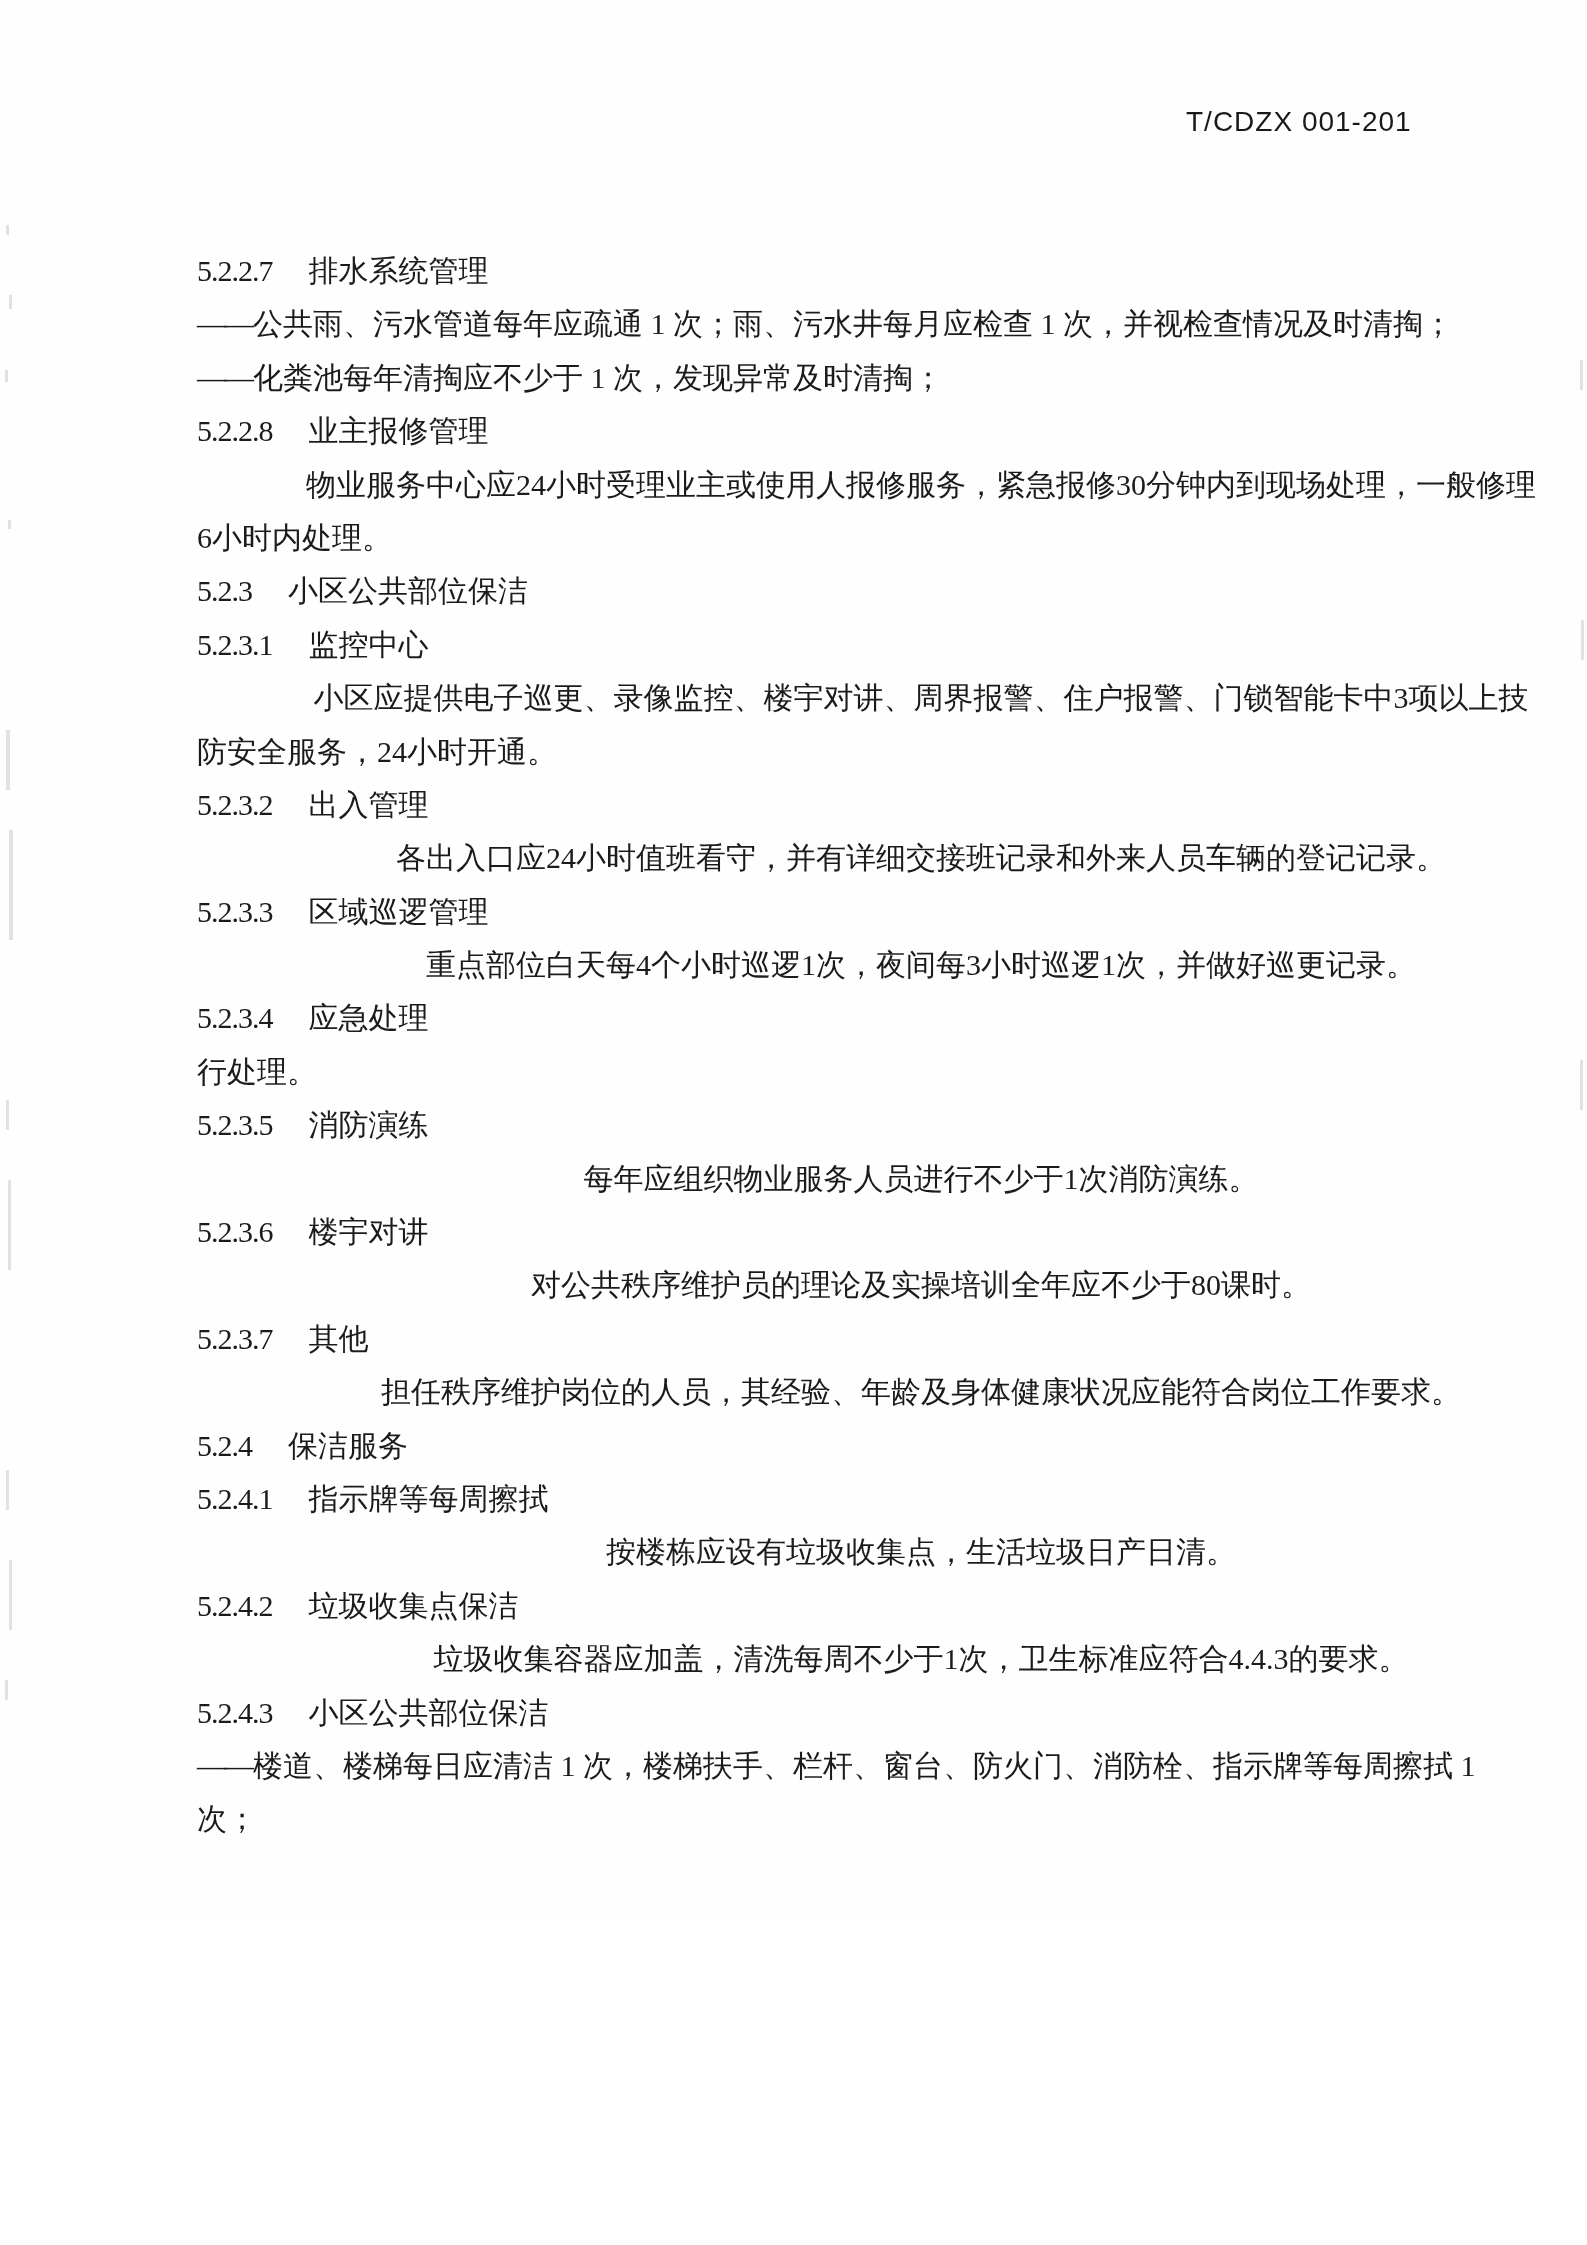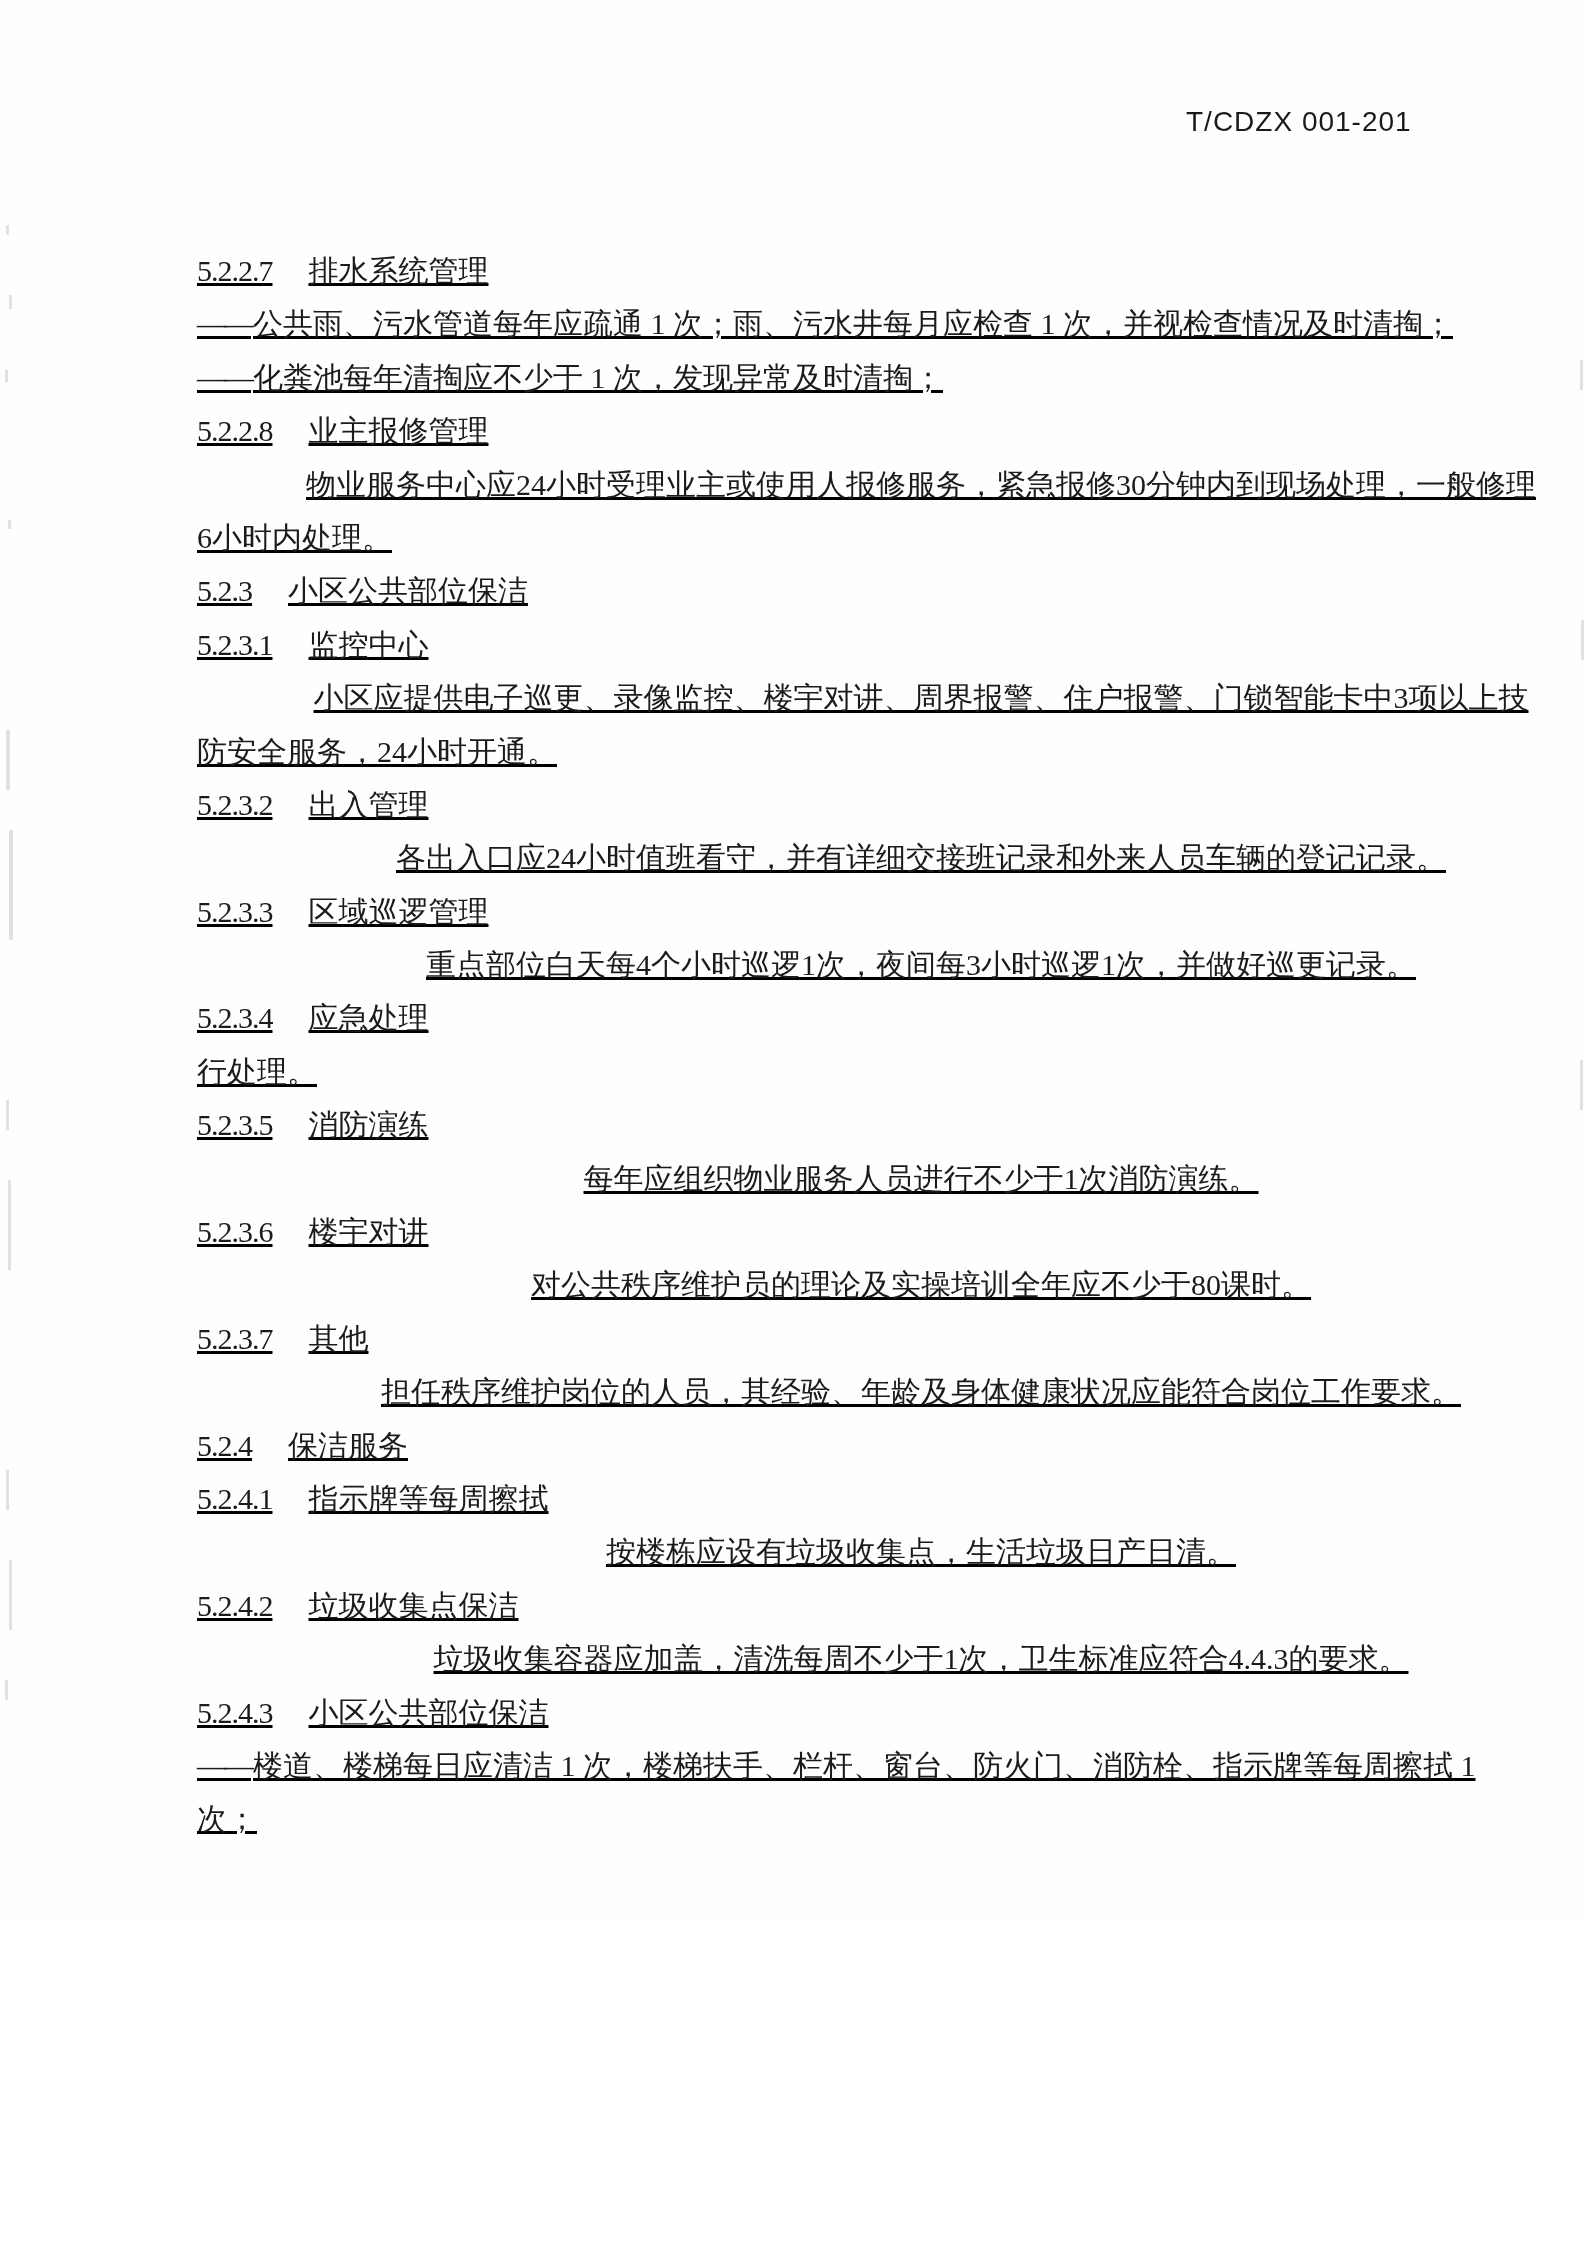--- a/index.html
+++ b/index.html
@@ -23,21 +23,20 @@
     font-size: 28px;
     letter-spacing: 1px;
     color: #1a1a1a;
     white-space: nowrap;
   }
   .doc-body {
     position: absolute;
     top: 244px;
     left: 0;
     width: 1587px;
-    text-decoration: underline;
   }
   .line {
     height: 53.4px;
     line-height: 53.4px;
     white-space: nowrap;
     padding-left: 197px;
     font-size: 30px;
     color: #1b1b1b;
     font-family: "Liberation Serif", "DejaVu Serif", serif;
     overflow: hidden;

